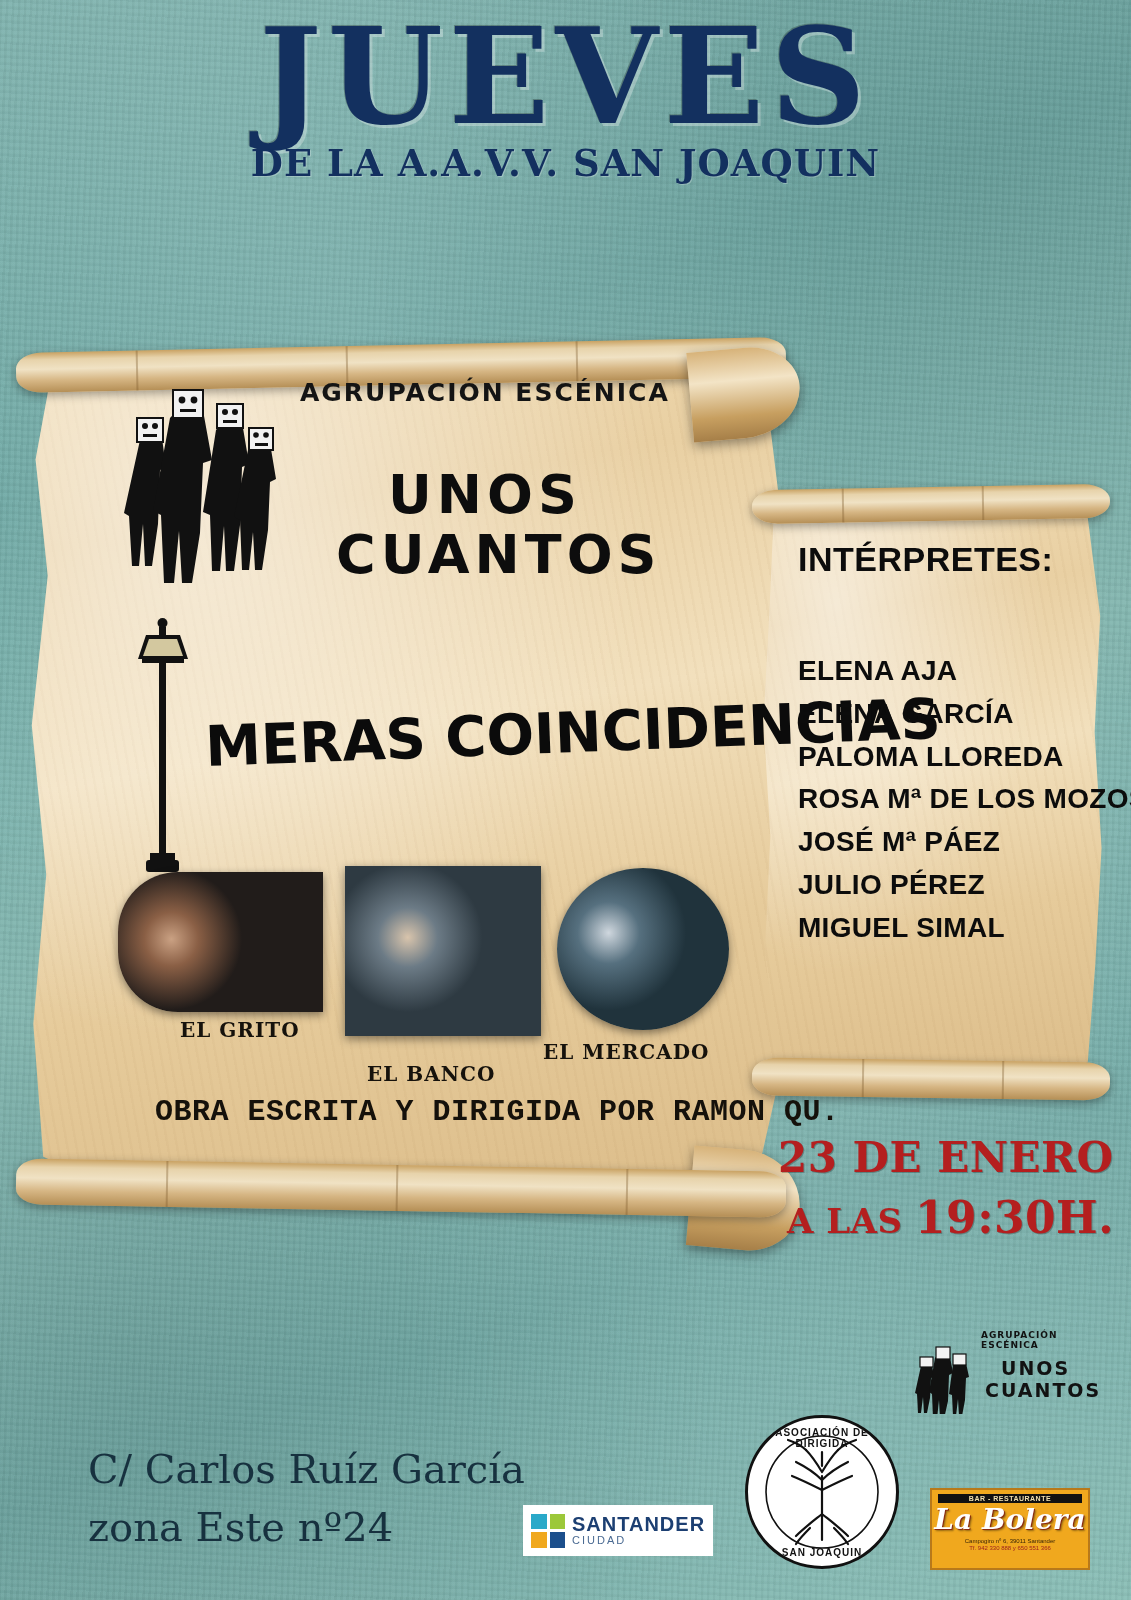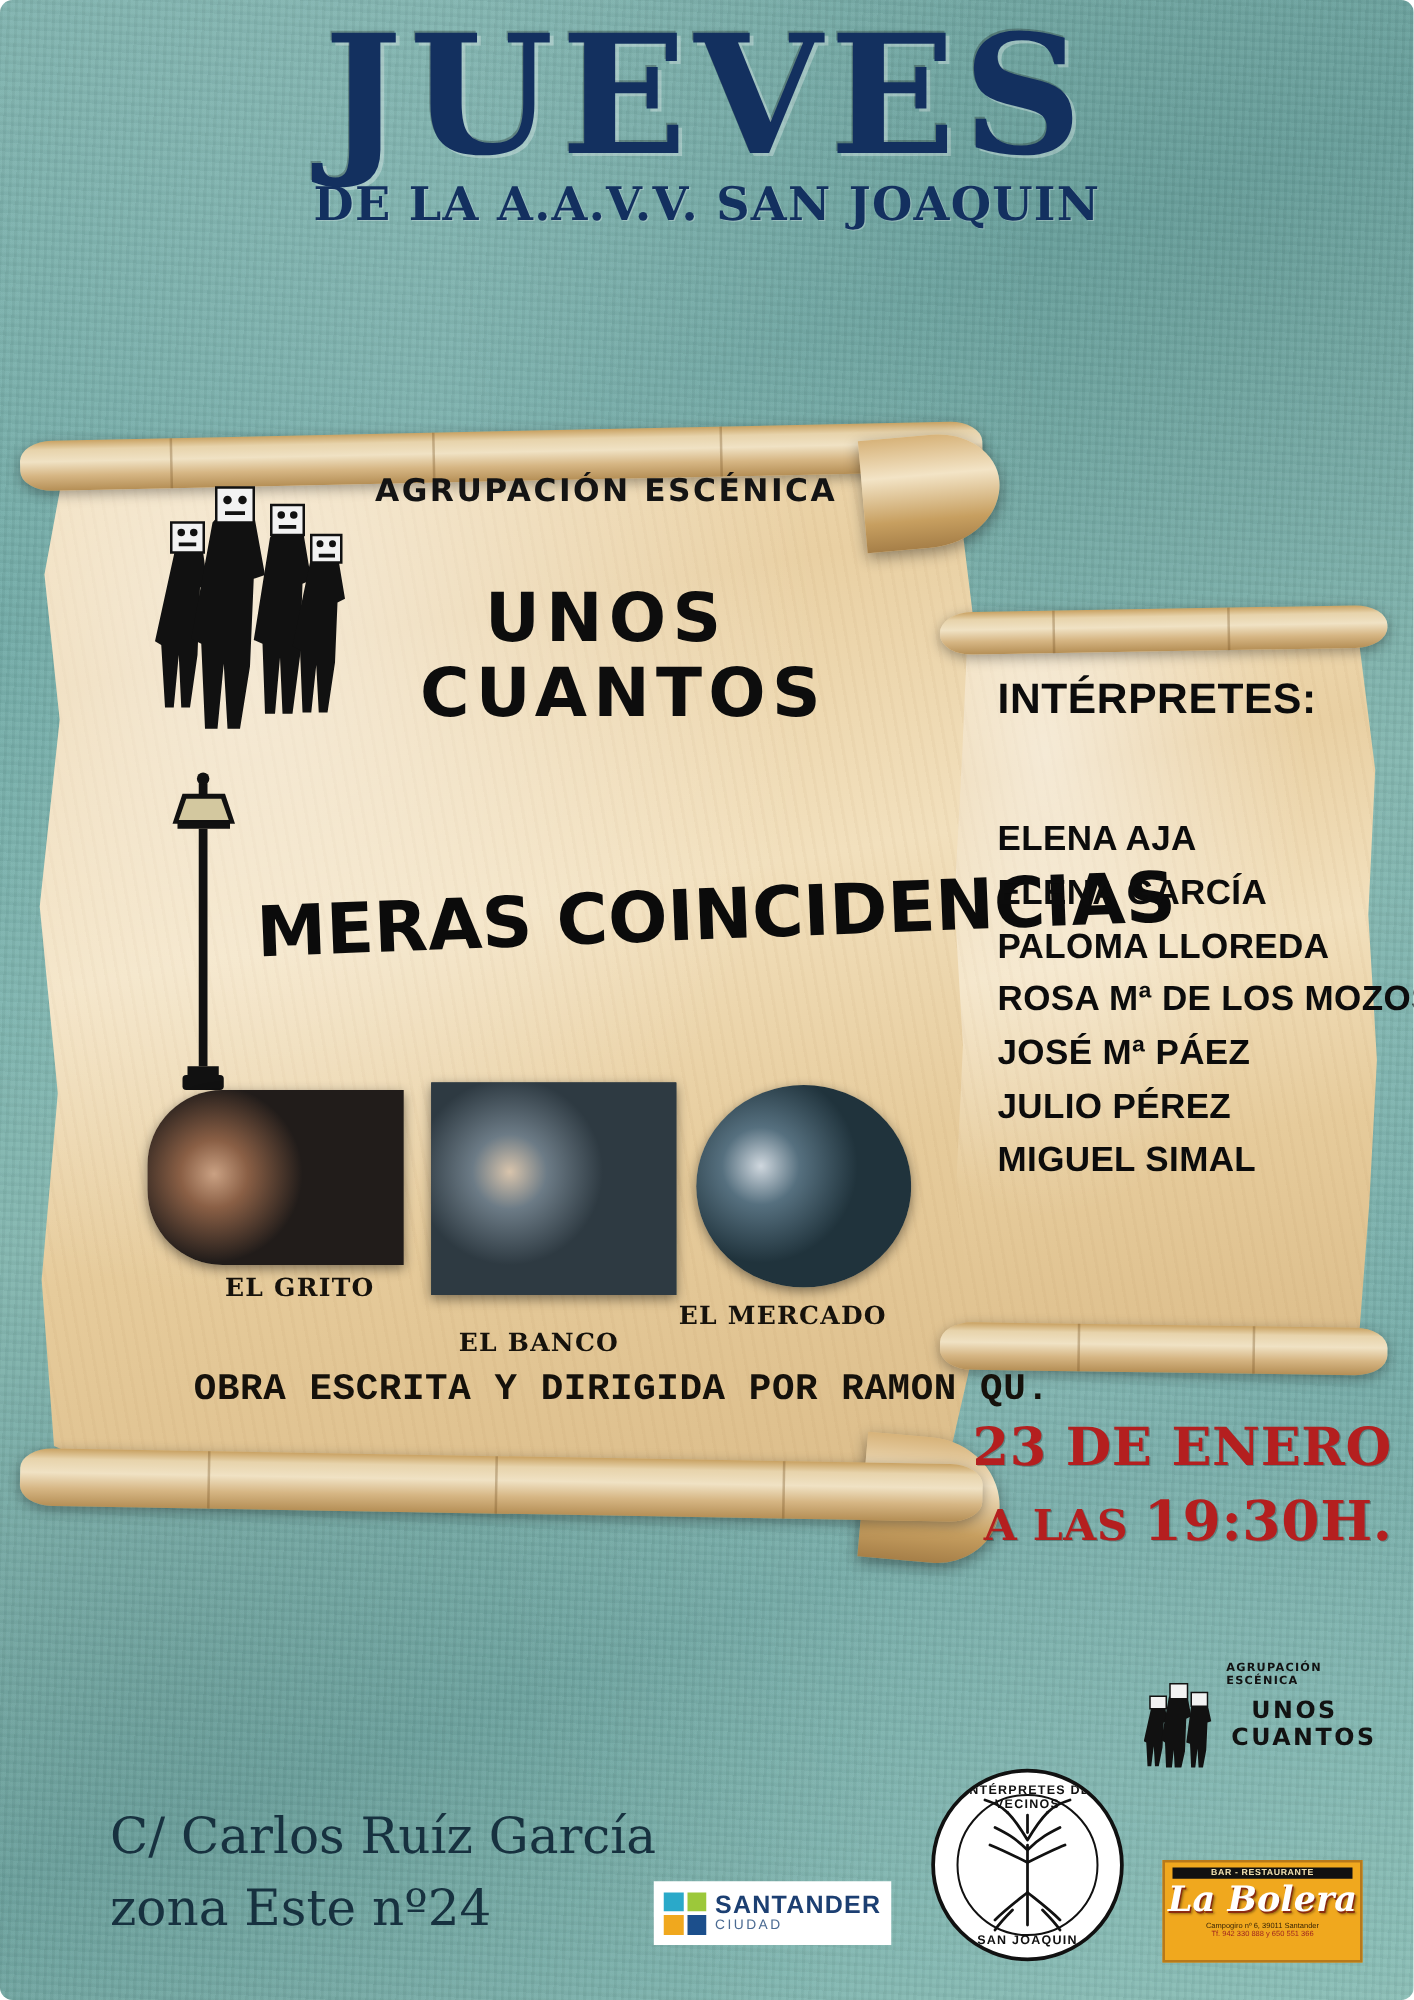--- a/index.html
+++ b/index.html
@@ -16,21 +16,20 @@
     position: relative;
     width: 1131px;
     height: 1600px;
     background:
       radial-gradient(ellipse at 30% 20%, rgba(255,255,255,0.10) 0%, rgba(255,255,255,0) 45%),
       radial-gradient(ellipse at 75% 70%, rgba(255,255,255,0.08) 0%, rgba(255,255,255,0) 40%),
       repeating-linear-gradient(92deg, rgba(0,0,0,0.035) 0px, rgba(0,0,0,0.035) 2px, rgba(255,255,255,0.02) 3px, rgba(255,255,255,0.02) 6px),
       repeating-linear-gradient(3deg, rgba(0,0,0,0.03) 0px, rgba(0,0,0,0.03) 2px, rgba(255,255,255,0.02) 4px, rgba(255,255,255,0.02) 7px),
       linear-gradient(160deg, #7fb3ae 0%, #6fa9a5 25%, #89bdb6 50%, #72aaa6 75%, #8cc0b8 100%);
     overflow: hidden;
-    border-radius: 10px;
   }
   .poster::after {
     content: "";
     position: absolute;
     inset: 0;
     background:
       radial-gradient(circle at 12% 85%, rgba(0,0,0,0.08) 0%, rgba(0,0,0,0) 35%),
       radial-gradient(circle at 88% 12%, rgba(0,0,0,0.07) 0%, rgba(0,0,0,0) 38%);
     pointer-events: none;
   }
@@ -619,21 +618,21 @@
         <i class="b3"></i>
         <i class="b4"></i>
     </span>
     <span class="txt">
       <span class="t1" style="display:block">SANTANDER</span>
       <span class="t2" style="display:block">CIUDAD</span>
     </span>
   </div>
 
   <div id="logo-aavv">
-    <div class="ring-top">INTÉRPRETES DE VECINOS</div>
+    <div class="ring-top">ASOCIACIÓN DE DIRIGIDA</div>
     <svg viewBox="0 0 148 148" width="148" height="148" style="position:absolute;left:0;top:0">
       <g stroke="#111" fill="none" stroke-width="2.2" stroke-linecap="round">
         <path d="M74 96 L74 58"></path>
         <path d="M74 62 C64 52 56 48 48 44 M74 62 C84 52 92 48 100 44"></path>
         <path d="M74 72 C62 66 54 62 44 58 M74 72 C86 66 94 62 104 58"></path>
         <path d="M74 54 C68 44 64 38 58 32 M74 54 C80 44 84 38 90 32"></path>
         <path d="M74 48 L74 34"></path>
         <path d="M58 32 C52 26 46 24 40 22 M90 32 C96 26 102 24 108 22"></path>
         <path d="M74 96 C64 104 56 110 48 118 M74 96 C84 104 92 110 100 118"></path>
         <path d="M74 96 L74 122"></path>

